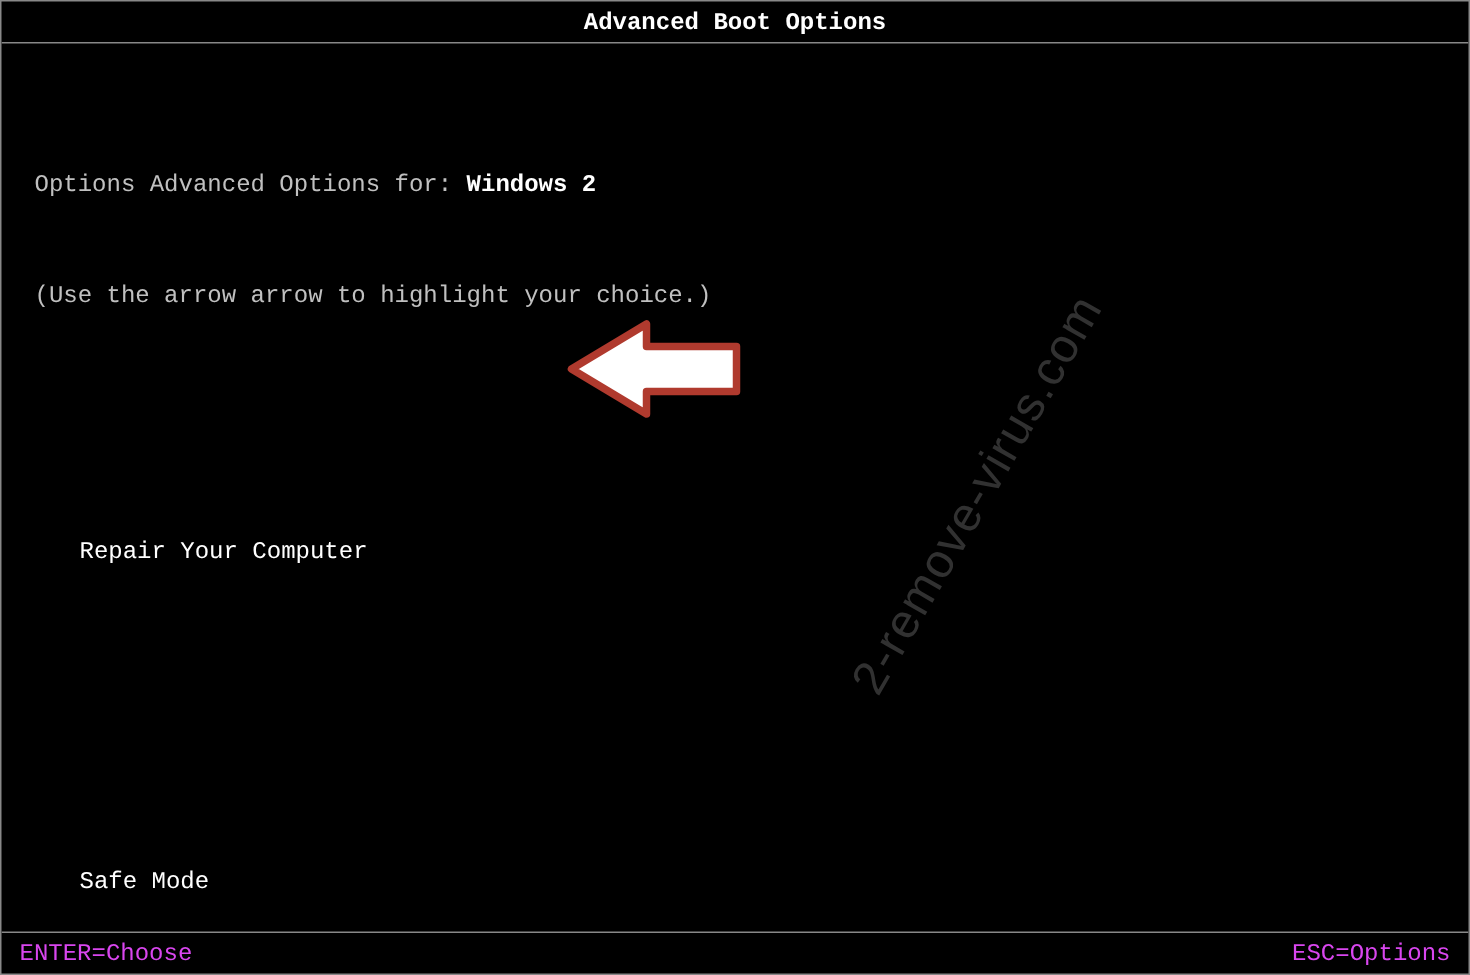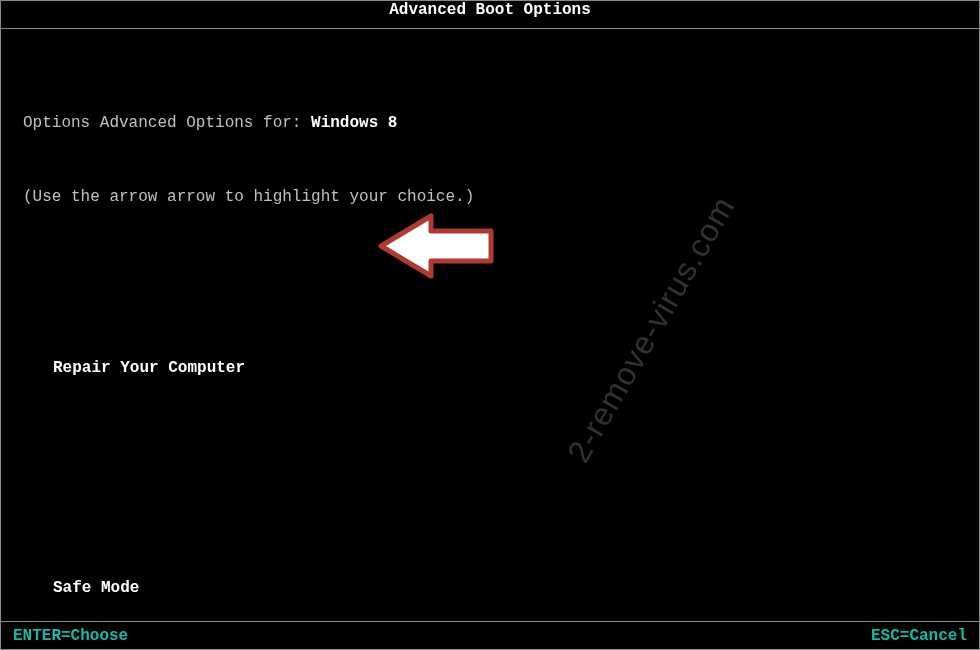--- a/index.html
+++ b/index.html
@@ -16,21 +16,21 @@
       color: #c0c0c0;
       overflow: hidden;
       position: relative;
       border: 1px solid #888;
     }
     .title-bar {
       width: 100%;
       height: 28px;
       border-bottom: 1px solid #888;
       display: flex;
-      align-items: flex-start;
+      align-items: center;
       justify-content: center;
       color: #fff;
       font-weight: bold;
     }
     .content {
       padding: 32px 22px 0 22px;
       line-height: 1.55;
       white-space: pre;
     }
     .choose-line {
@@ -41,36 +41,36 @@
       font-weight: bold;
     }
     .hint {
       color: #c0c0c0;
     }
     .group2 {
       margin-top: 22px;
     }
     .option {
       color: #fff;
-      font-weight: bold;
+      font-weight: normal;
       padding-left: 30px;
     }
     .footer {
       position: absolute;
       bottom: 0;
       left: 0;
       width: 100%;
       height: 28px;
       border-top: 1px solid #888;
       display: flex;
       justify-content: space-between;
       align-items: center;
       padding: 0 12px;
-      color: #14b8a6;
-      font-weight: bold;
+      color: #d946ef;
+      font-weight: normal;
     }
     .watermark {
       position: absolute;
       top: 310px;
       left: 500px;
       color: rgba(90,90,90,0.55);
       font-family: Arial, sans-serif;
       font-size: 32px;
       transform: rotate(-60deg);
       transform-origin: center;
@@ -85,21 +85,21 @@
     }
   </style>
 </head>
 <body>
 
 <div class="title-bar">
   <span>Advanced Boot Options</span>
 </div>
 
 <div class="content">
-  <div class="choose-line"><span>Options Advanced Options for: </span><span class="os">Windows 8</span></div>
+  <div class="choose-line"><span>Options Advanced Options for: </span><span class="os">Windows 2</span></div>
   <div class="hint">(Use the arrow arrow to highlight your choice.)</div>
 
   <div class="group2">
     <div class="option"><span class="txt">Repair Your Computer</span></div>
   </div>
 
   <div class="group2">
     <div class="option"><span class="txt">Safe Mode</span></div>
     
     
@@ -107,21 +107,21 @@
 
   
 
   
 
   
 </div>
 
 <div class="footer">
   <span>ENTER=Choose</span>
-  <span>ESC=Cancel</span>
+  <span>ESC=Options</span>
 </div>
 
 <div class="watermark">2-remove-virus.com</div>
 
 <div class="arrow-callout">
   <svg width="160" height="80" viewBox="0 0 160 80">
     <path d="M 10 40 L 60 10 L 60 25 L 120 25 L 120 55 L 60 55 L 60 70 Z" fill="#ffffff" stroke="#b03a2e" stroke-width="5" stroke-linejoin="round"></path>
   </svg>
 </div>
 

